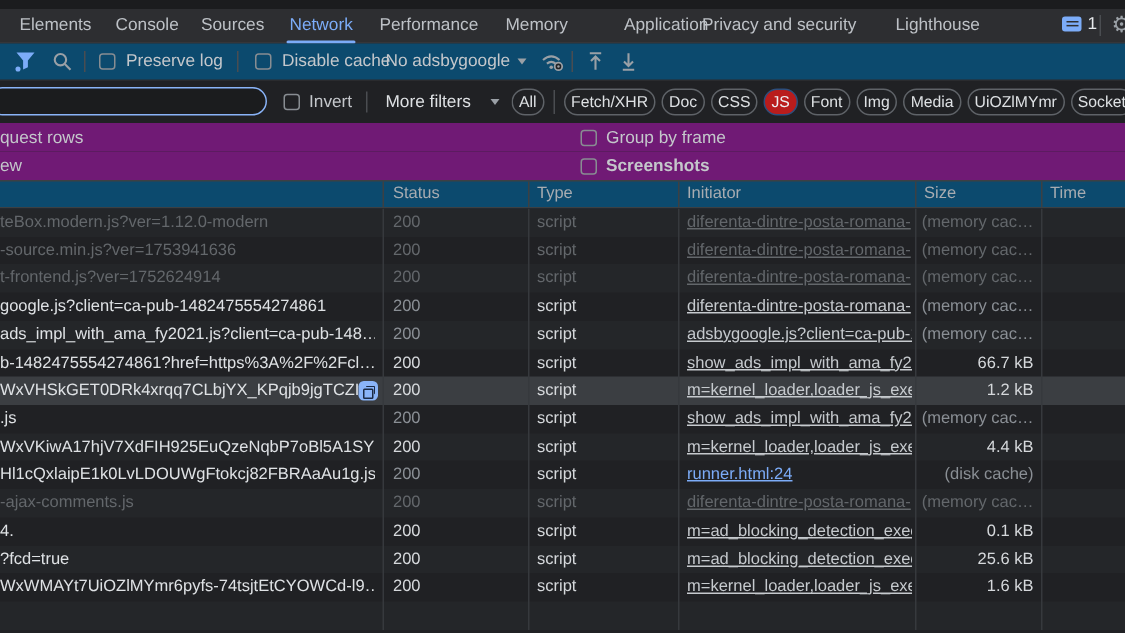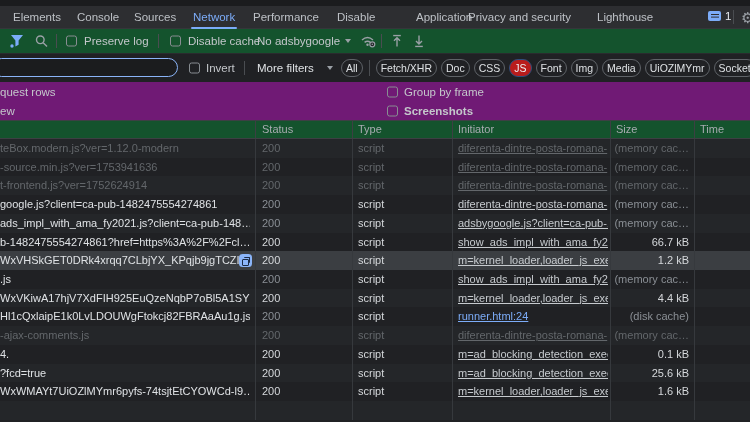--- a/index.html
+++ b/index.html
@@ -22,21 +22,21 @@
   #tabbar { position:relative; height:23px; background:#2d2e31; border-bottom:1px solid #35363a; }
   .tab { position:absolute; top:0; height:23px; line-height:23px; font-size:11.5px; color:#bdc1c6; white-space:nowrap; cursor:default; }
   .tab.active { color:#7cacf8; }
   .tab.active::after { content:""; position:absolute; left:-2px; right:-2px; bottom:0; height:2px; background:#7cacf8; border-radius:1px; }
   .issues-icon { display:inline-block; width:13px; height:10px; background:#7cacf8; border-radius:2px; position:relative; }
   .issues-icon::after { content:""; position:absolute; left:2.5px; top:2.6px; width:8px; height:1.4px; background:#2d2e31; box-shadow:0 2.6px 0 #2d2e31; }
   .issues-count { font-size:11.5px; color:#e8eaed; margin-left:4px; vertical-align:top; }
   .gear-glyph { font-size:15px; color:#9aa0a6; line-height:23px; }
 
   
-  #toolbar { position:relative; height:25px; background:#14532d; border-bottom:1px solid #2a2b2e; }
+  #toolbar { position:relative; height:25px; background:#0c4a6e; border-bottom:1px solid #2a2b2e; }
   .cb { display:inline-block; width:11px; height:11px; border:1.3px solid #888d92; border-radius:2.5px; background:transparent; }
   .tlabel { font-size:11.5px; color:#c4c7cb; white-space:nowrap; }
   .chev { width:0; height:0; border-left:3.5px solid transparent; border-right:3.5px solid transparent; border-top:4.5px solid #9aa0a6; }
 
   
   #filterbar { position:relative; height:28px; background:#202124; }
   #filter-input {
     position:absolute; left:-8px; top:4px; width:186px; height:19px;
     background:#1b1c1e; border:1.7px solid #8ab4f8; border-radius:11px;
     color:#e8eaed; font-size:11.5px; padding:0 10px; outline:none;
@@ -45,21 +45,21 @@
   #chips { position:absolute; left:341px; top:0; width:409px; height:28px; display:flex; align-items:center; gap:4px; overflow:hidden; }
   .chip { flex:0 0 auto; font-size:10.5px; color:#dee1e4; border:1px solid #5f6368; border-radius:11px; padding:2.5px 4px; line-height:1; white-space:nowrap; cursor:default; }
   .chip.selected { background:#b91c1c; border-color:#2d4e7c; color:#eef1f4; }
   .chipdiv { flex:0 0 auto; width:1px; height:16px; background:#4a4d51; margin:0 2px; }
 
   
   .optrow { position:relative; height:19px; background:#701a75; }
   .optlabel { font-size:11.5px; color:#c4c7cb; white-space:nowrap; }
 
   
-  #thead { position:relative; height:19px; background:#14532d; border-top:1px solid #3c4043; border-bottom:1px solid #3c4043; }
+  #thead { position:relative; height:19px; background:#0c4a6e; border-top:1px solid #3c4043; border-bottom:1px solid #3c4043; }
   .hcell { position:absolute; top:0; height:17px; line-height:17px; font-size:11px; color:#a8acb1; white-space:nowrap; }
   #tbody { position:relative; height:281px; background:#202124; overflow:hidden; }
   .gridline { position:absolute; top:0; bottom:0; width:1px; background:#36393d; z-index:3; }
   .hline { position:absolute; top:0; bottom:0; width:1px; background:#3c4043; }
   .row { position:relative; height:18.73px; z-index:1; }
   .row:nth-child(even) { background:#242629; }
   .row.selected { background:#3b3e42; }
   .cell { position:absolute; top:0; height:18.73px; line-height:18.73px; font-size:11px; white-space:nowrap; overflow:hidden; }
   .c-name   { left:0;     width:250px; color:#dfe2e5; }
   .c-status { left:262px; width:85px;  color:#d5d8db; }
@@ -83,21 +83,21 @@
 
 <div id="tabbar">
   <span class="abs" style="left:708px;"><span class="issues-icon"></span><span class="issues-count">1</span></span>
   <span class="abs vdiv" style="left:733px;"></span>
   <span class="abs gear-glyph" style="left:741px;">⚙</span>
 <span class="tab" style="left: 13px;">Elements</span>
     <span class="tab" style="left: 77px;">Console</span>
     <span class="tab" style="left: 134px;">Sources</span>
     <span class="tab active" style="left: 193px;">Network</span>
     <span class="tab" style="left: 253px;">Performance</span>
-    <span class="tab" style="left: 337px;">Disable</span>
+    <span class="tab" style="left: 337px;">Memory</span>
     <span class="tab" style="left: 396px; margin-left: 20px;">Application</span>
     <span class="tab" style="left: 468px;">Privacy and security</span>
     <span class="tab" style="left: 597px;">Lighthouse</span>
   </div>
 
 <div id="toolbar">
   <svg class="abs" style="left:10px;" width="14" height="14" viewBox="0 0 14 14">
     <path d="M1 1 H13 L8.6 6.4 V10.8 L5.4 12.4 V6.4 Z" fill="#7cacf8"></path>
     <circle cx="2" cy="12" r="1.7" fill="#7cacf8"></circle>
   </svg>

